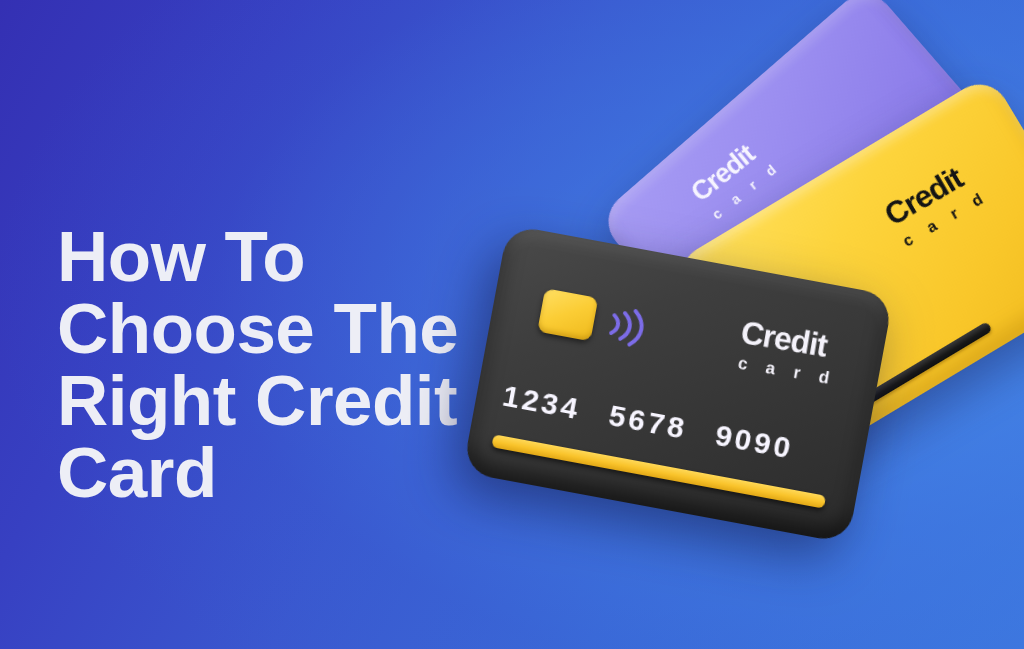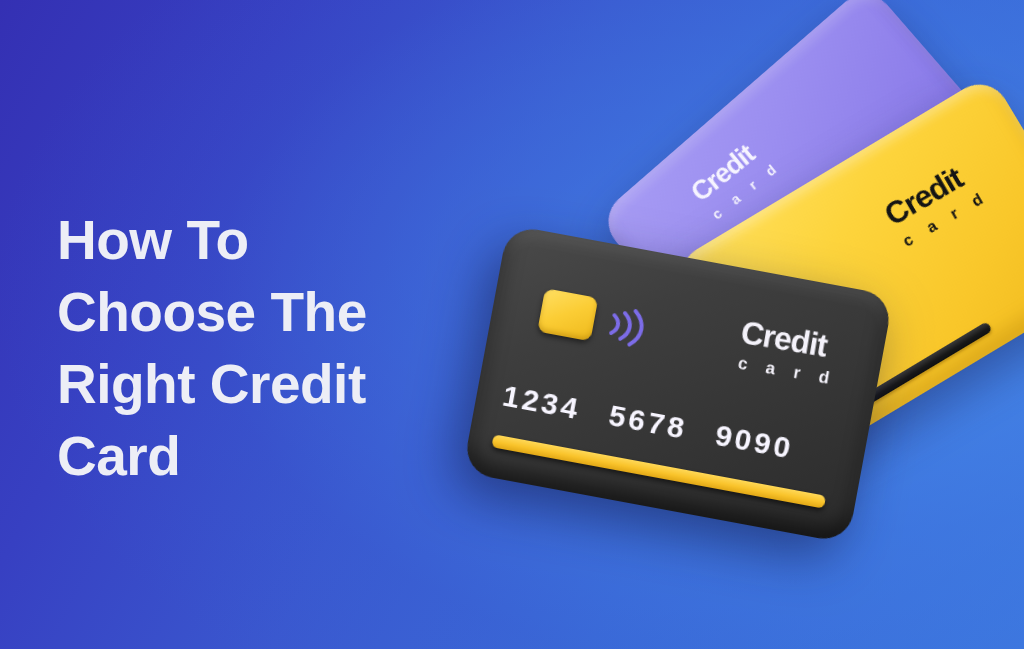--- a/index.html
+++ b/index.html
@@ -15,24 +15,24 @@
     font-family: "Liberation Sans", sans-serif;
     background:
       radial-gradient(120% 110% at 88% 46%, rgba(70,135,232,0.92) 0%, rgba(64,120,225,0.55) 32%, rgba(56,95,210,0.18) 56%, rgba(54,70,190,0) 74%),
       linear-gradient(118deg, #3430b3 0%, #3740c2 22%, #3a58cf 45%, #3a6ad8 68%, #3d7be1 100%);
   }
 
   
   #headline {
     position: absolute;
     left: 57px;
-    top: 167px;
+    top: 173px;
     width: 430px;
     color: #edeef6;
-    font-size: 55px;
+    font-size: 71px;
     line-height: 72px;
     font-weight: bold;
     letter-spacing: -0.5px;
     white-space: pre-line;
     text-rendering: optimizeLegibility;
   }
 
   
   #cards {
     position: absolute;

